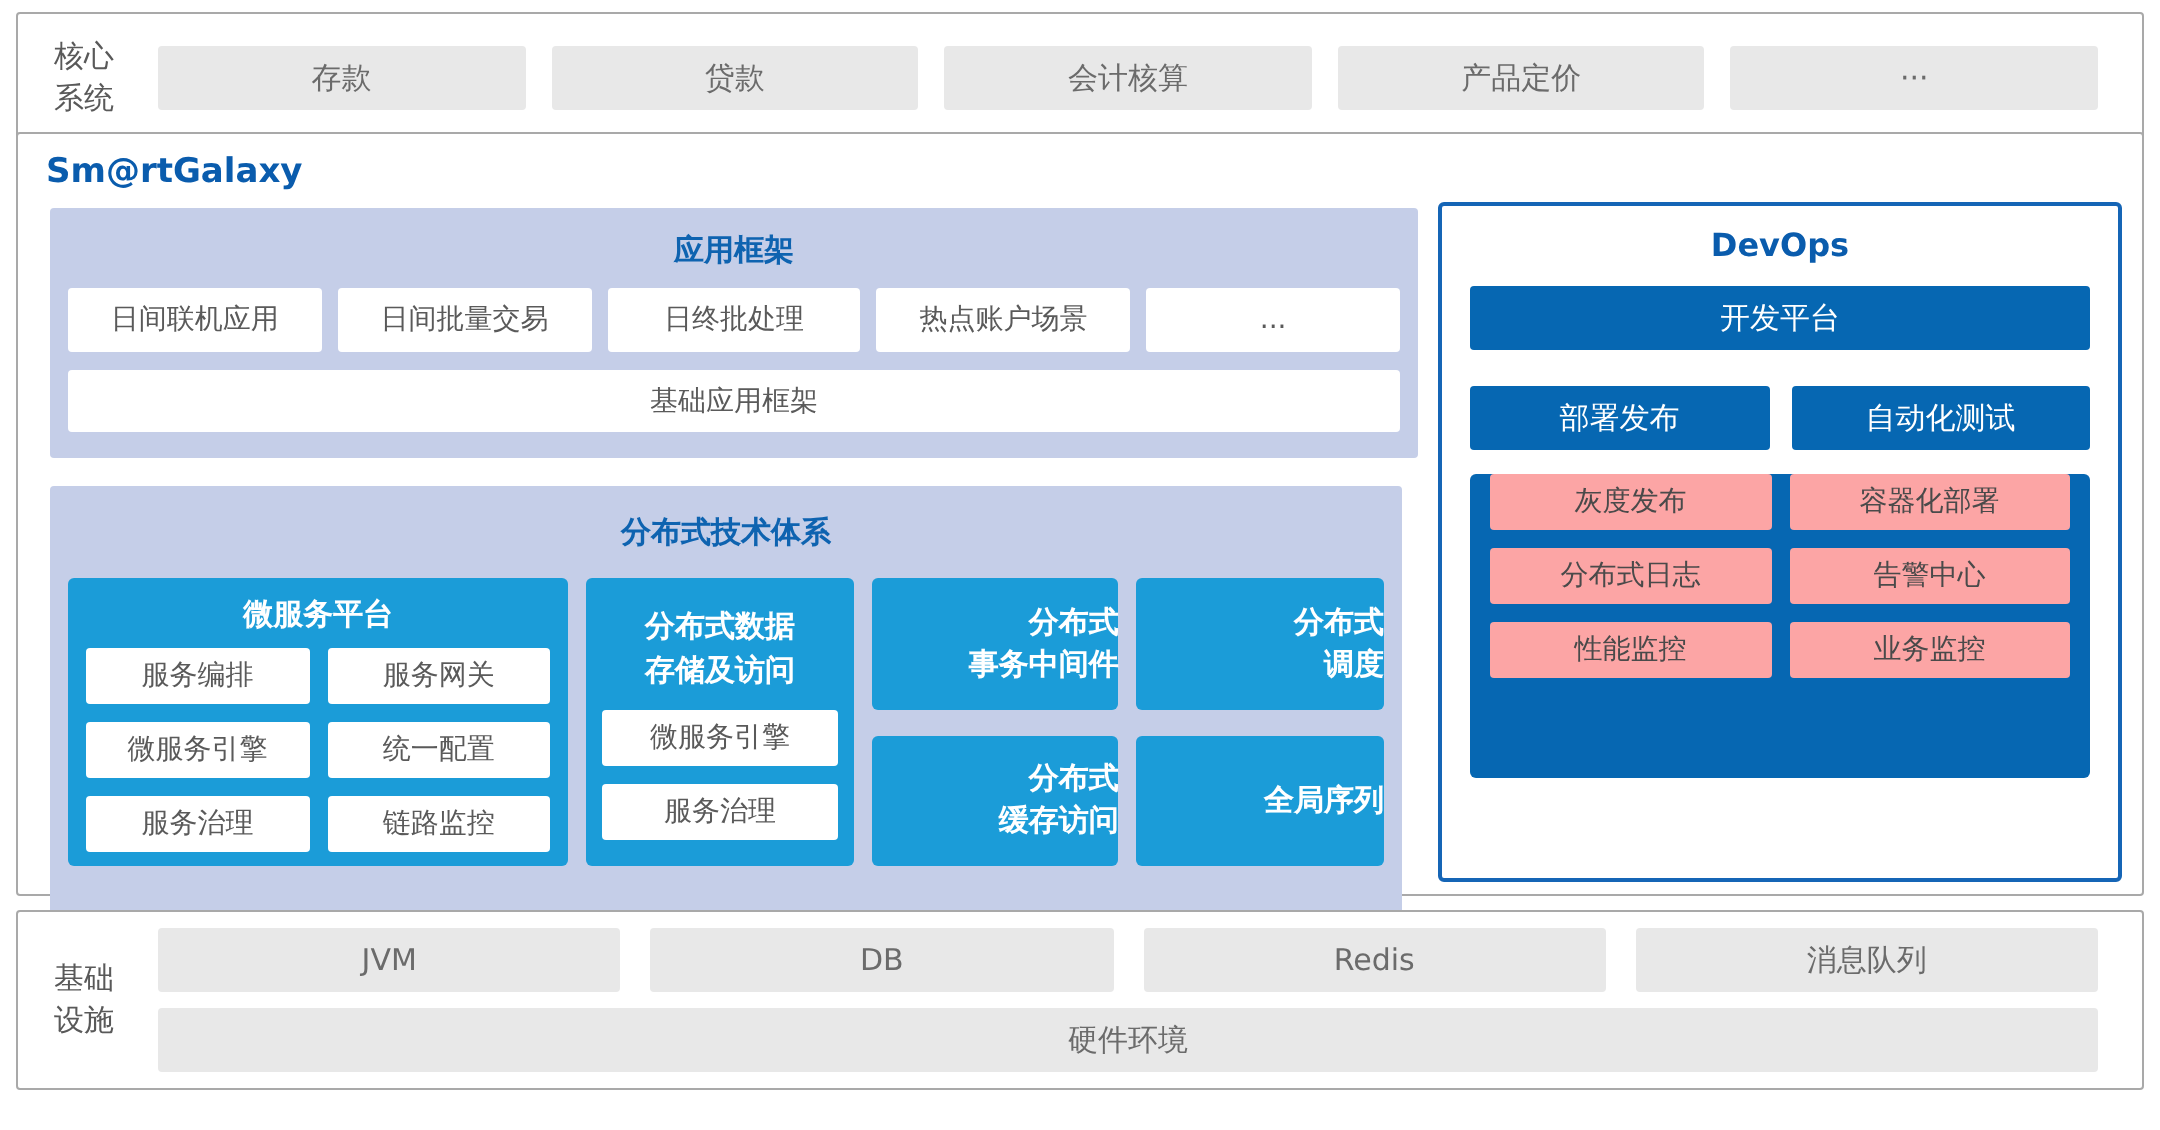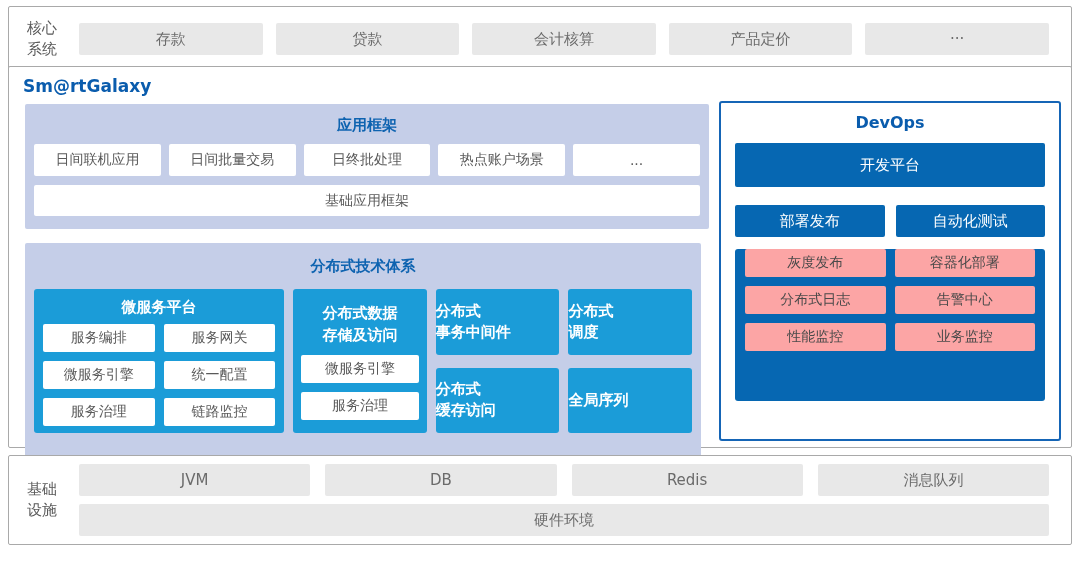--- a/index.html
+++ b/index.html
@@ -47,34 +47,34 @@
   .cyan-title { color:#ffffff; font-weight:bold; font-size:15px; text-align:center; padding-top:7px; line-height:22px; }
   .col-micro { width:251px; }
   .micro-grid { display:grid; grid-template-columns:1fr 1fr; gap:9px 9px; margin:6px 9px 0; }
   .micro-grid .white-box { height:28px; }
   .col-storage { width:134px; display:flex; flex-direction:column; }
   .storage-title { padding-top:13px; }
   .storage-title span { display:block; }
   .col-storage .white-box { height:28px; margin:9px 8px 0; }
   .col-stack { width:124px; display:flex; flex-direction:column; gap:13px; }
   .cyan-block {
-    flex:1; display:flex; flex-direction:column; align-items:flex-start; justify-content:center;
+    flex:1; display:flex; flex-direction:column; align-items:flex-end; justify-content:center;
     color:#ffffff; font-weight:bold; font-size:15px; line-height:21px; text-align:center;
   }
   
   .devops-box {
     position:absolute; left:710px; top:34px; width:342px; height:340px;
     background:#ffffff; border:2px solid #1565b6; border-radius:3px;
   }
   .devops-title { text-align:center; font-size:16px; font-weight:bold; color:#0a5cad; padding-top:8px; line-height:24px; }
   .blue-box {
     background:#0667b2; border-radius:2px; color:#ffffff; font-size:15px;
     display:flex; align-items:center; justify-content:center;
   }
-  .devops-platform { margin:8px 14px 0; height:44px; }
+  .devops-platform { margin:8px 14px 0; height:32px; }
   .devops-row { display:flex; gap:11px; margin:10px 14px 0; }
   .devops-row.second { margin-top:18px; }
   .devops-row .blue-box { flex:1; height:32px; }
   .monitor-box { margin:12px 14px 0; background:#0667b2; border-radius:3px; padding-bottom:10px; height:152px; }
   .monitor-title { color:#ffffff; font-weight:bold; font-size:15px; text-align:center; padding-top:8px; line-height:24px; }
   .monitor-grid { display:grid; grid-template-columns:1fr 1fr; gap:9px 9px; margin:5px 10px 0; }
   .monitor-grid .mono-gray {
     height:28px; background:#fca5a5; border-radius:2px;
     display:flex; align-items:center; justify-content:center; font-size:14px; color:#4a4a4a;
   }

